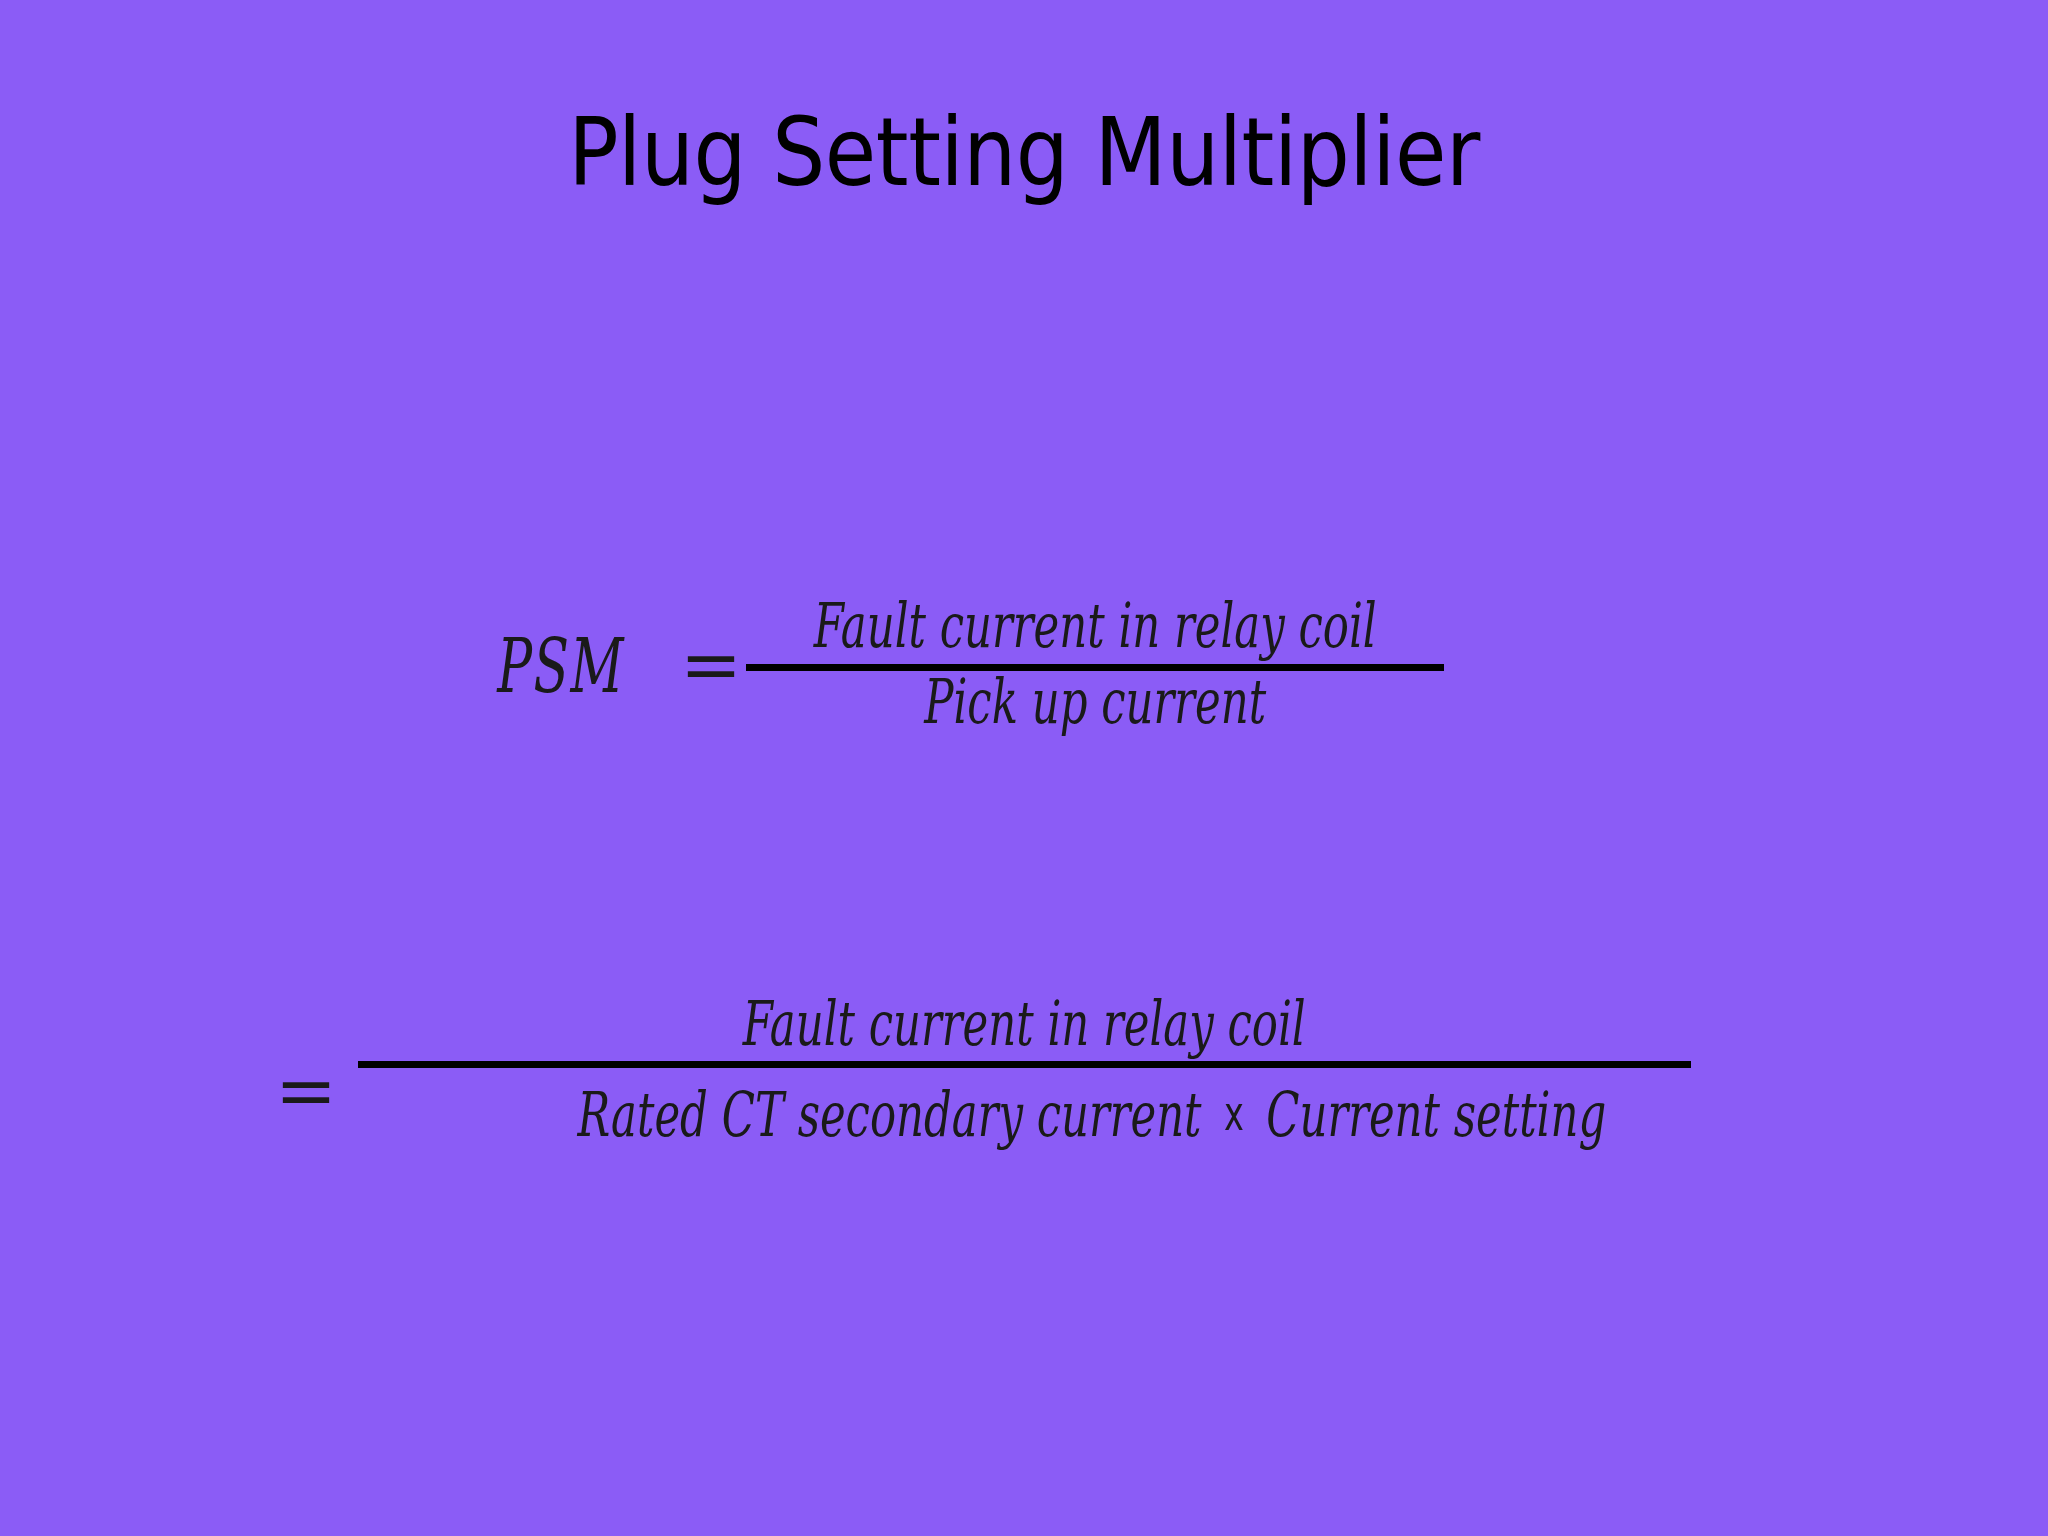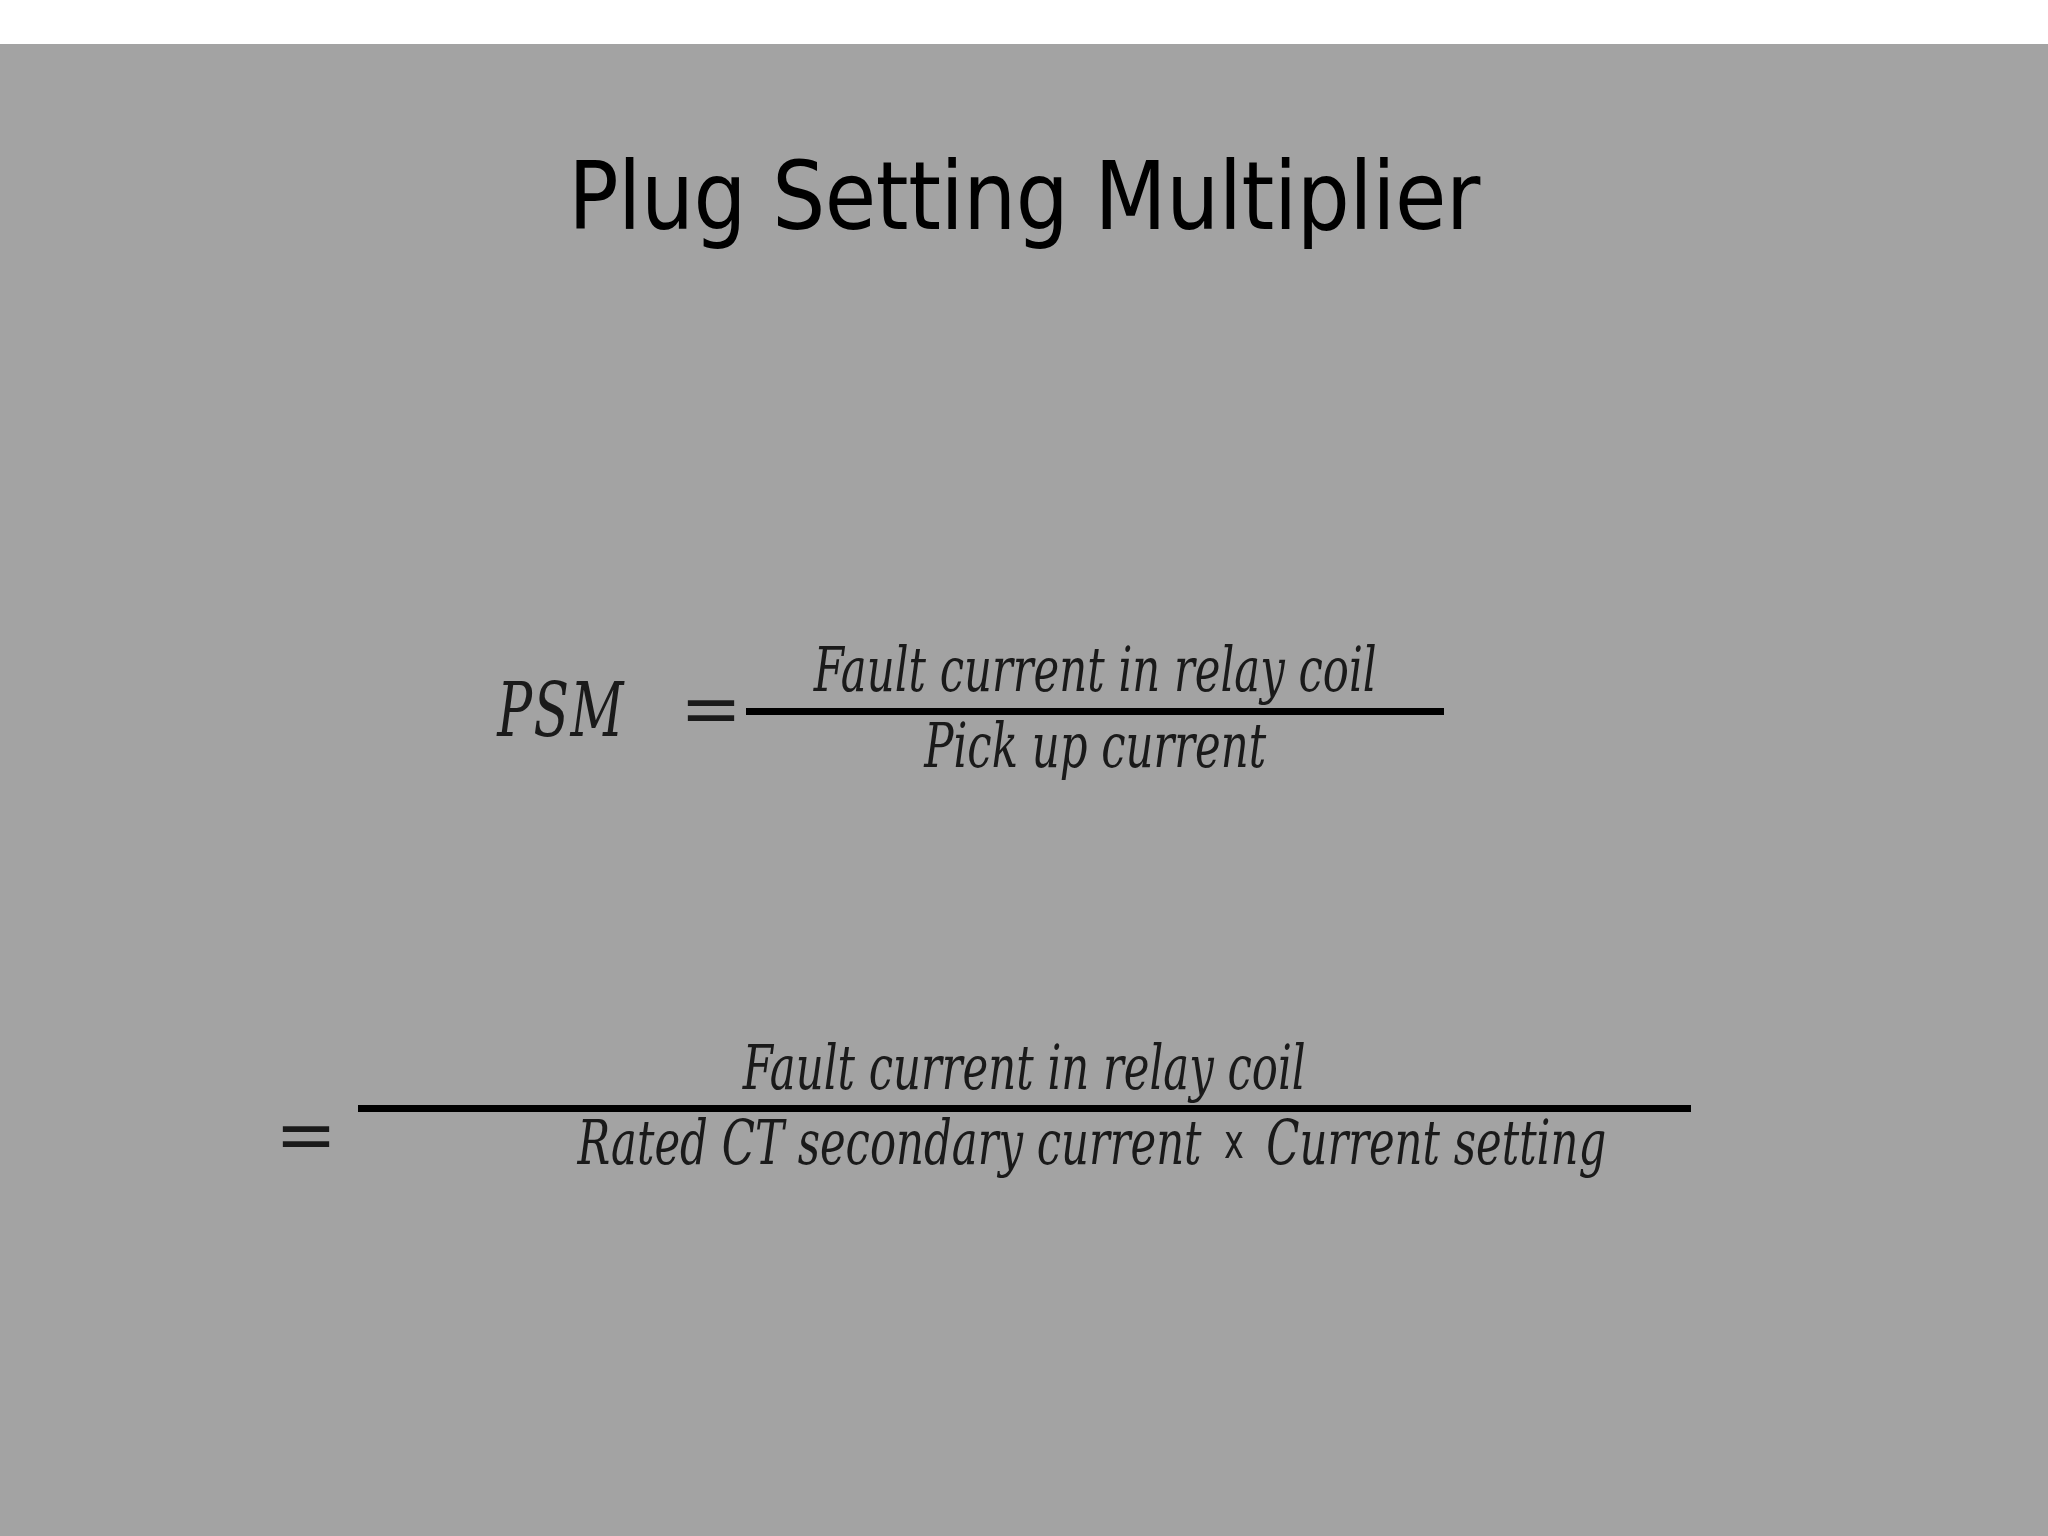--- a/index.html
+++ b/index.html
@@ -11,22 +11,21 @@
     height: 1536px;
     background: #ffffff;
     font-family: "Liberation Sans", sans-serif;
     overflow: hidden;
     position: relative;
   }
 
   .slide {
     position: absolute;
     inset: 0;
-    background: #a3a3a3;
-    margin-top: 44px;
+    background: #8b5cf6;
   }
 
   
   .slide-title {
     position: absolute;
     left: 0;
     top: 105px;
     width: 2048px;
     text-align: center;
     font-family: "DejaVu Sans", sans-serif;
@@ -149,20 +148,21 @@
   .eq2-bar {
     width: 1333px;
     height: 7px;
     background: #000000;
     margin: 6px auto 0 auto;
   }
 
   .eq2-den {
     font-size: 62px;
     line-height: 1.0;
+    padding-top: 16px;
     text-align: center;
   }
 
   .op-times {
     font-style: normal;
     font-family: "DejaVu Sans", sans-serif;
     font-size: 48px;
     padding: 0 14px;
     position: relative;
     top: -6px;

